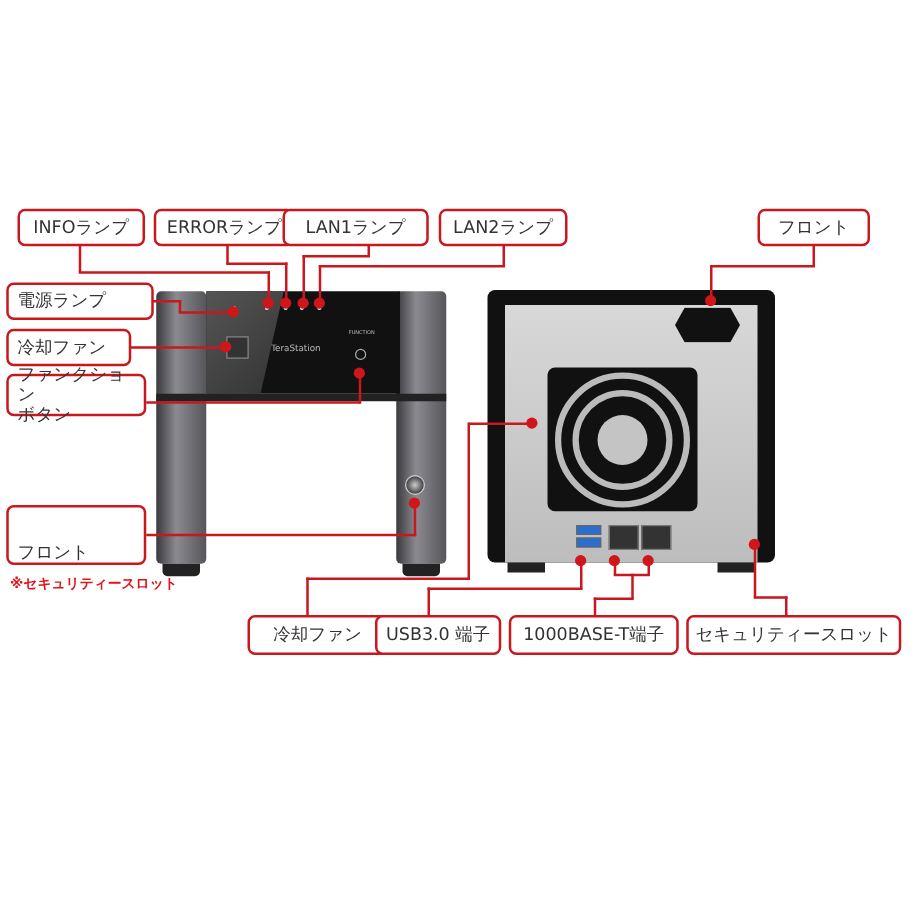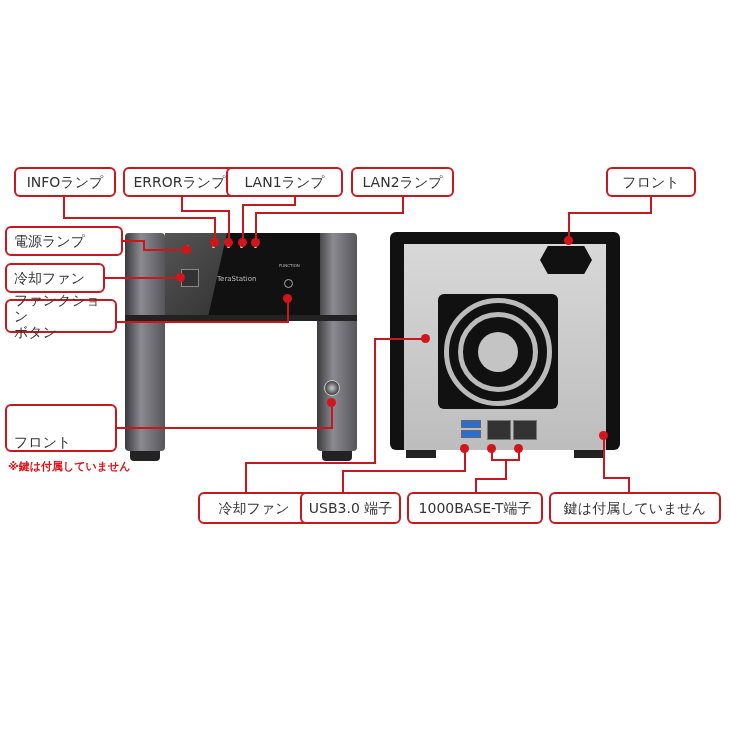--- a/index.html
+++ b/index.html
@@ -157,18 +157,18 @@
 <div class="label center" style="left:351px;top:167px;width:103px;height:30px">LAN2ランプ</div>
 <div class="label center" style="left:606px;top:167px;width:90px;height:30px">フロント</div>
 
 <div class="label" style="left:5px;top:226px;width:118px;height:30px">電源ランプ</div>
 <div class="label" style="left:5px;top:263px;width:100px;height:30px">冷却ファン</div>
 <div class="label multi" style="left:5px;top:299px;width:112px;height:34px;white-space:pre-line">ファンクション
 ボタン</div>
 <div class="label multi" style="left:5px;top:404px;width:112px;height:48px;flex-direction:column;align-items:flex-start;justify-content:flex-end">
   <span>フロント</span>
 </div>
-<div class="note" style="left:8px;top:459px">※鍵は付属していません</div>
+<div class="note" style="left:8px;top:459px">※セキュリティースロット</div>
 
 <div class="label center" style="left:198px;top:492px;width:112px;height:32px">冷却ファン</div>
 <div class="label center" style="left:300px;top:492px;width:101px;height:32px">USB3.0 端子</div>
 <div class="label center" style="left:407px;top:492px;width:136px;height:32px">1000BASE-T端子</div>
-<div class="label center" style="left:549px;top:492px;width:172px;height:32px">鍵は付属していません</div>
+<div class="label center" style="left:549px;top:492px;width:172px;height:32px">セキュリティースロット</div>
 
 </body></html>

